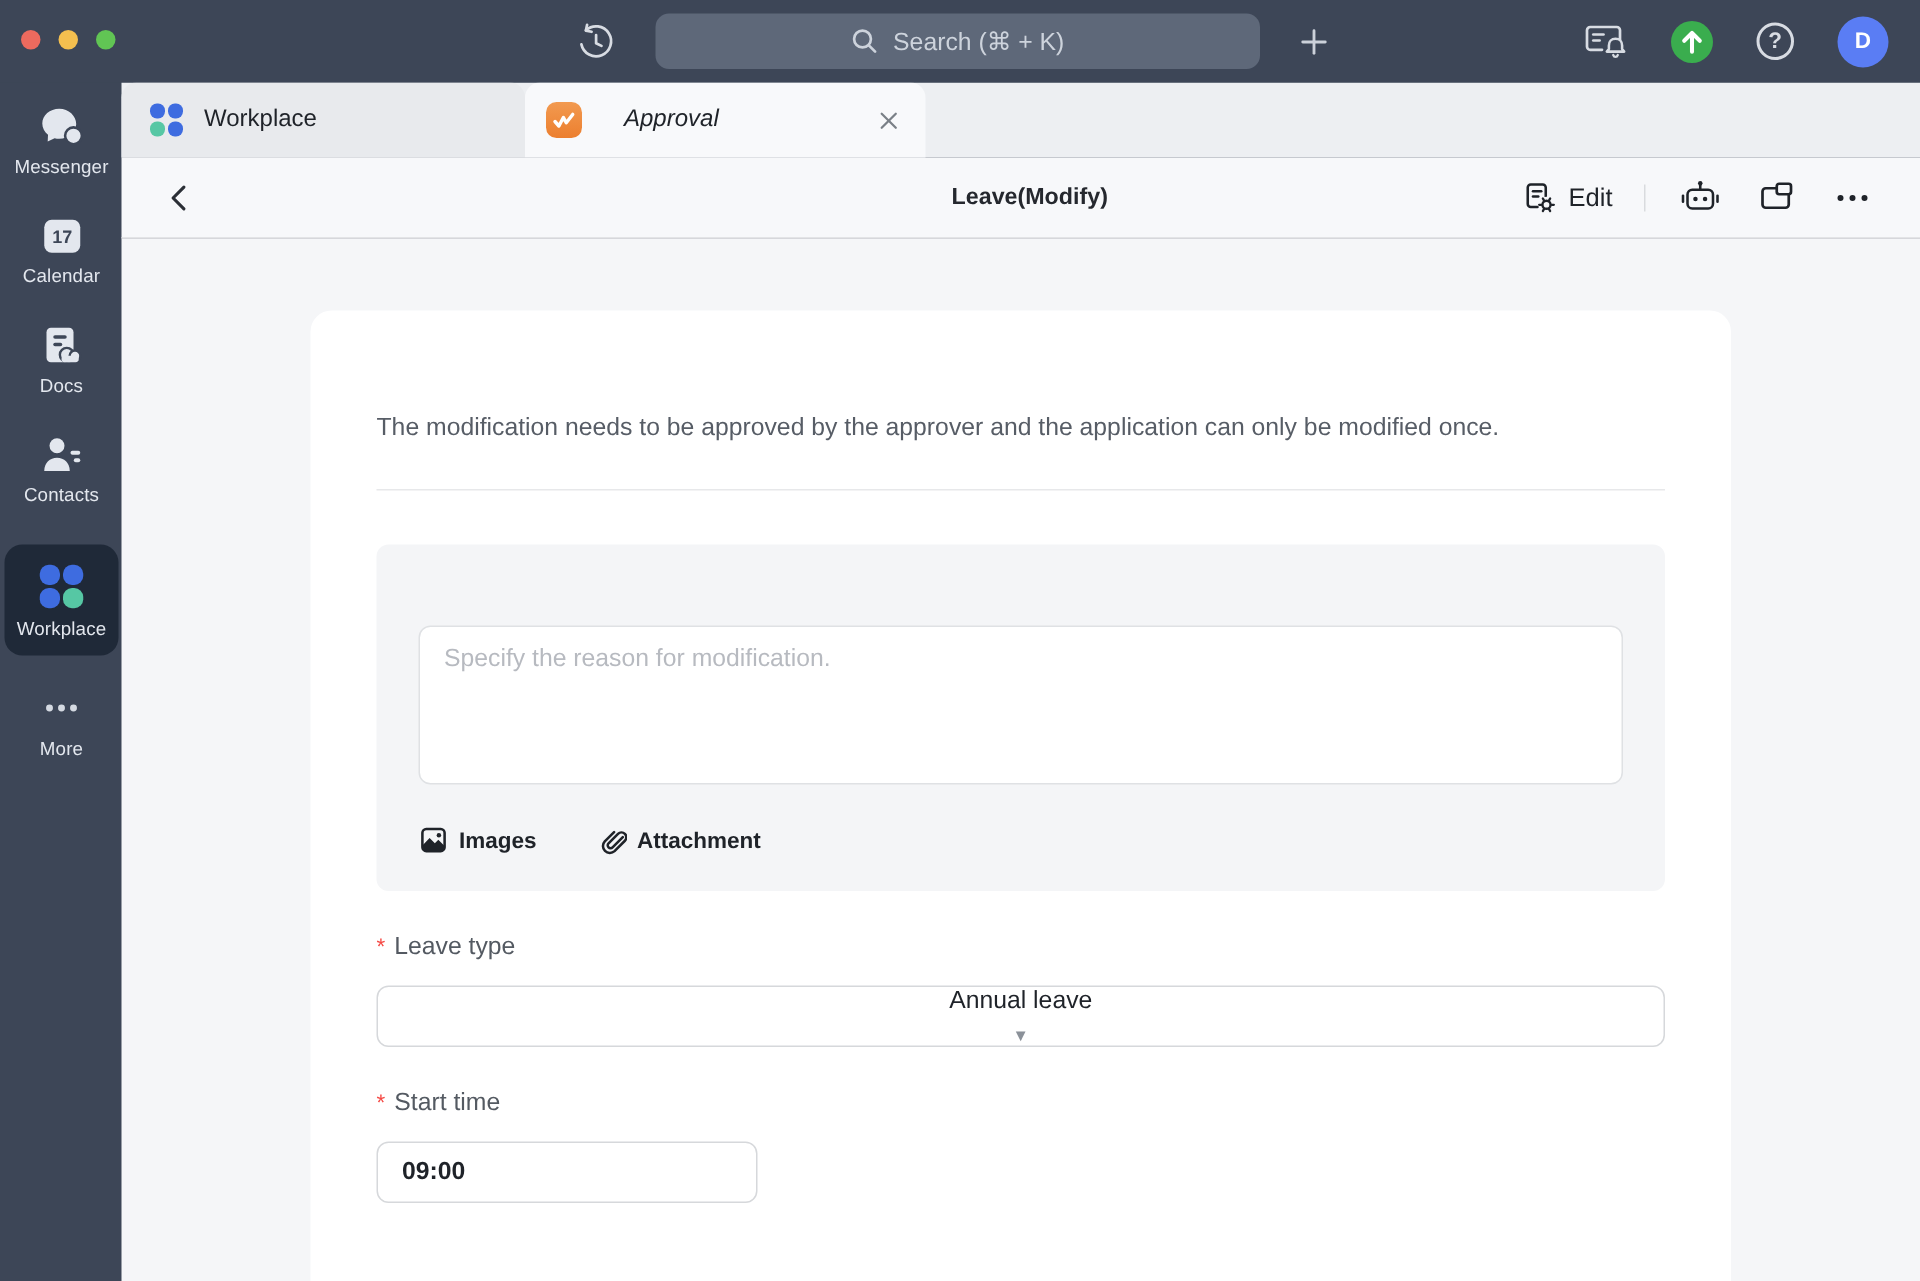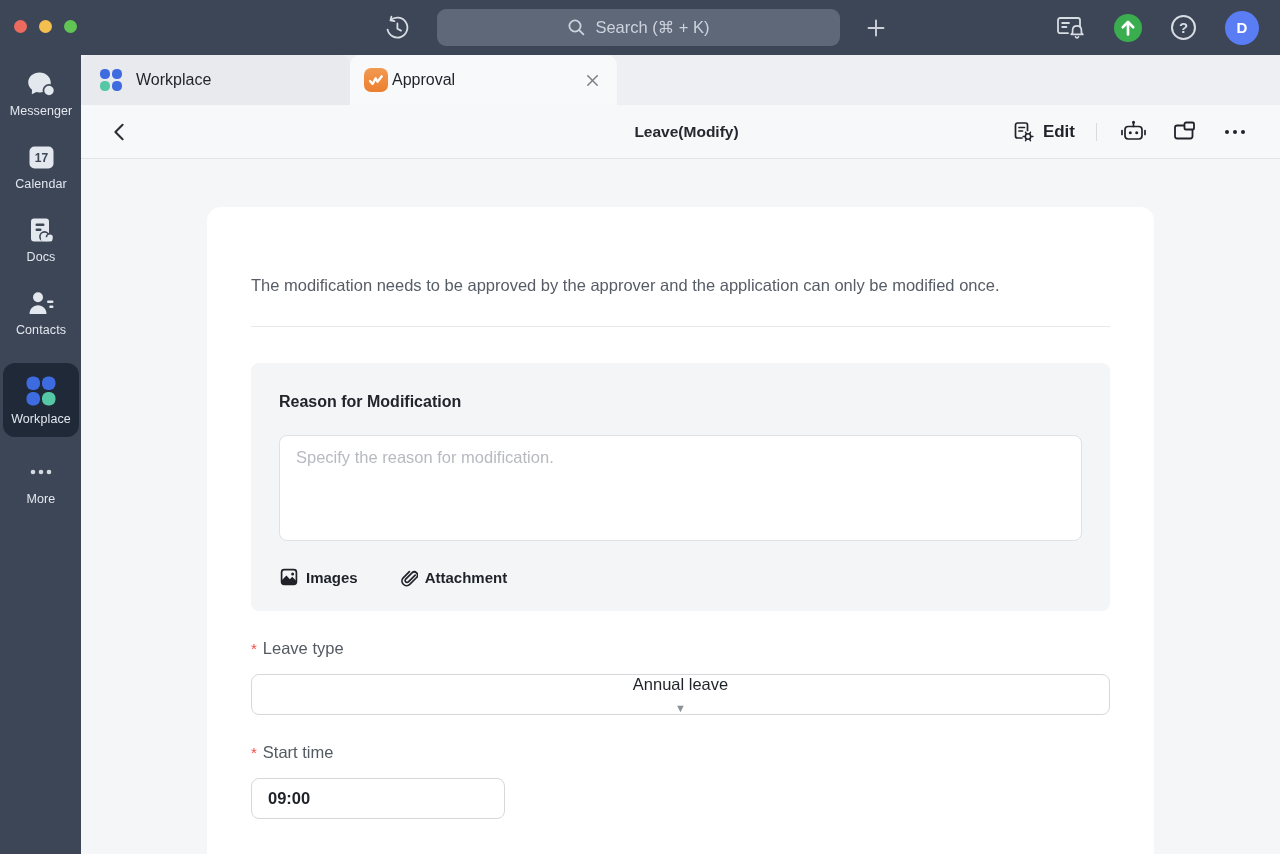--- a/index.html
+++ b/index.html
@@ -29,34 +29,34 @@
   .side-item .lbl { margin-top:6px; font-size:12.5px; color:#e3e7ee; letter-spacing:.1px; }
   .side-item.active { background:#1f2938; border-radius:12px; padding:13px 0 11px; margin-bottom:22px; }
   .cal-num { font-size:12px; font-weight:700; fill:#3d4657; }
 
   .main { flex:1; display:flex; flex-direction:column; min-width:0; }
 
   
   .tabstrip { height:50px; background:#edeff2; display:flex; align-items:stretch; flex:none; }
   .tab { display:flex; align-items:center; border-radius:10px 10px 0 0; cursor:pointer; }
   .tab.workplace { width:269px; background:#e8eaed; padding:0 18px; gap:13px; }
-  .tab.approval { width:267px; background:#f8f9fb; padding:0 14px 0 14px; gap:4px; }
+  .tab.approval { width:267px; background:#f8f9fb; padding:0 14px 0 14px; gap:28px;font-style:italic; }
   .tab-label { font-size:16px; color:#1f2329; font-weight:500; }
   .tab.approval .tab-label { flex:1; }
   .approval-badge { width:24px; height:24px; border-radius:7px; background:linear-gradient(180deg,#f29a50,#ec7f2f);
     display:flex; align-items:center; justify-content:center; flex:none; }
   .tab-close { width:22px; height:22px; display:flex; align-items:center; justify-content:center; border-radius:4px; }
 
   
   .pageheader { height:54px; background:#f7f8fa; border-bottom:1px solid #e3e4e6; position:relative;
     display:flex; align-items:center; flex:none; }
   .back-btn { position:absolute; left:26px; top:14px; width:26px; height:26px; display:flex; align-items:center; justify-content:center; }
   .page-title { position:absolute; left:12px; right:0; text-align:center; font-size:15.5px; font-weight:600; color:#25282e; }
   .header-actions { position:absolute; right:30px; top:0; height:54px; display:flex; align-items:center; gap:21px; }
-  .edit-btn { display:flex; align-items:center; gap:8px; font-size:17px; color:#1f2329; cursor:pointer;font-weight:bold; }
+  .edit-btn { display:flex; align-items:center; gap:8px; font-size:17px; color:#1f2329; cursor:pointer; }
   .vsep { width:1px; height:18px; background:#d9dbde; }
   .hicon { width:30px; height:30px; display:flex; align-items:center; justify-content:center; border-radius:6px; cursor:pointer; }
 
   
   .content { flex:1; background:#f5f6f8; overflow:hidden; }
   .card { width:947px; margin:48px auto 0; background:#fff; border-radius:14px; min-height:900px;
     padding:52px 44px 40px; }
   .form-title { font-size:19.5px; font-weight:700; color:#1f2329; }
   .form-desc { margin-top:12px; max-width:838px; font-size:16.5px; line-height:28px; color:#575d66; }
   .divider { margin-top:27px; border-top:1px solid #e7e8ea; }
@@ -303,21 +303,20 @@
         </div>
       </div>
     </div>
 
     <div class="content">
       <div class="card">
         <div class="form-desc">The modification needs to be approved by the approver and the application can only be modified once.</div>
         <div class="divider"></div>
 
         <div class="reason-panel">
-          <div class="reason-label">Reason for Modification</div>
           <textarea class="reason-input" placeholder="Specify the reason for modification." style=""></textarea>
           <div class="attach-row">
             <div class="attach-btn">
               <svg width="20" height="20" viewBox="0 0 20 20">
                 <rect x="2.6" y="2.6" width="14.8" height="14.8" rx="2.6" fill="none" stroke="#1f2329" stroke-width="1.7"></rect>
                 <path d="M2.6 13.6 L7.4 8.6 L10.9 12.2 L13.2 9.8 L17.4 14 V15 a2.4 2.4 0 0 1 -2.4 2.4 H5 A2.4 2.4 0 0 1 2.6 15 z" fill="#1f2329"></path>
                 <circle cx="13.6" cy="6.9" r="1.5" fill="#1f2329"></circle>
               </svg>
               <span>Images</span>
             </div>

